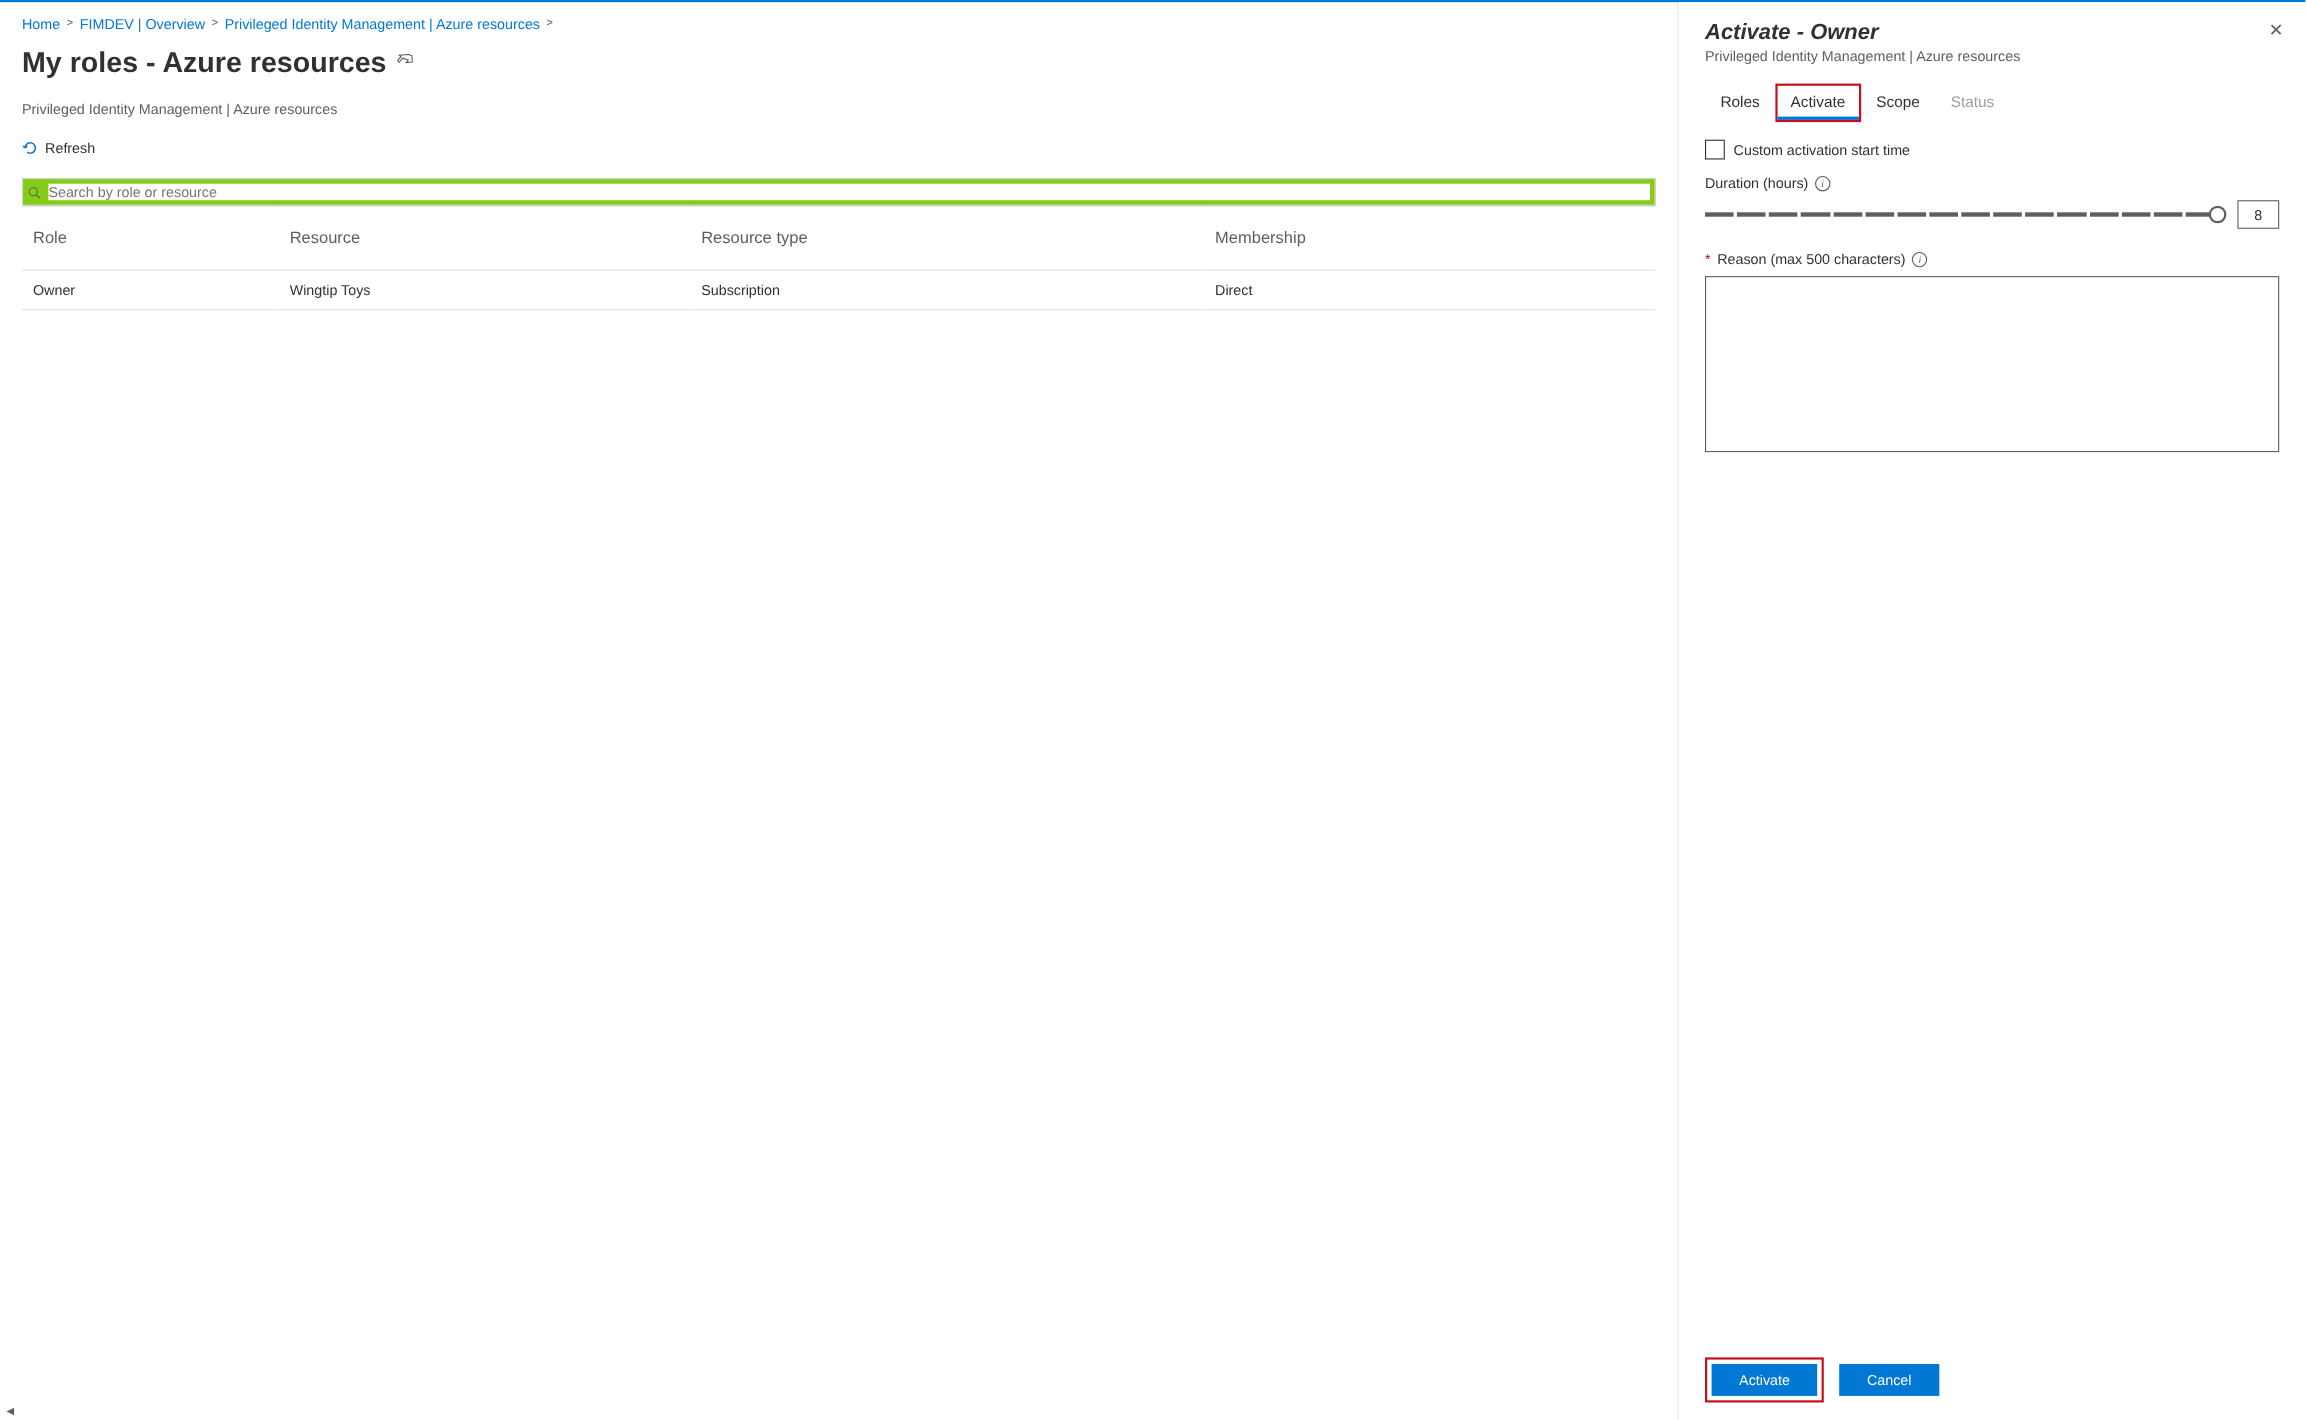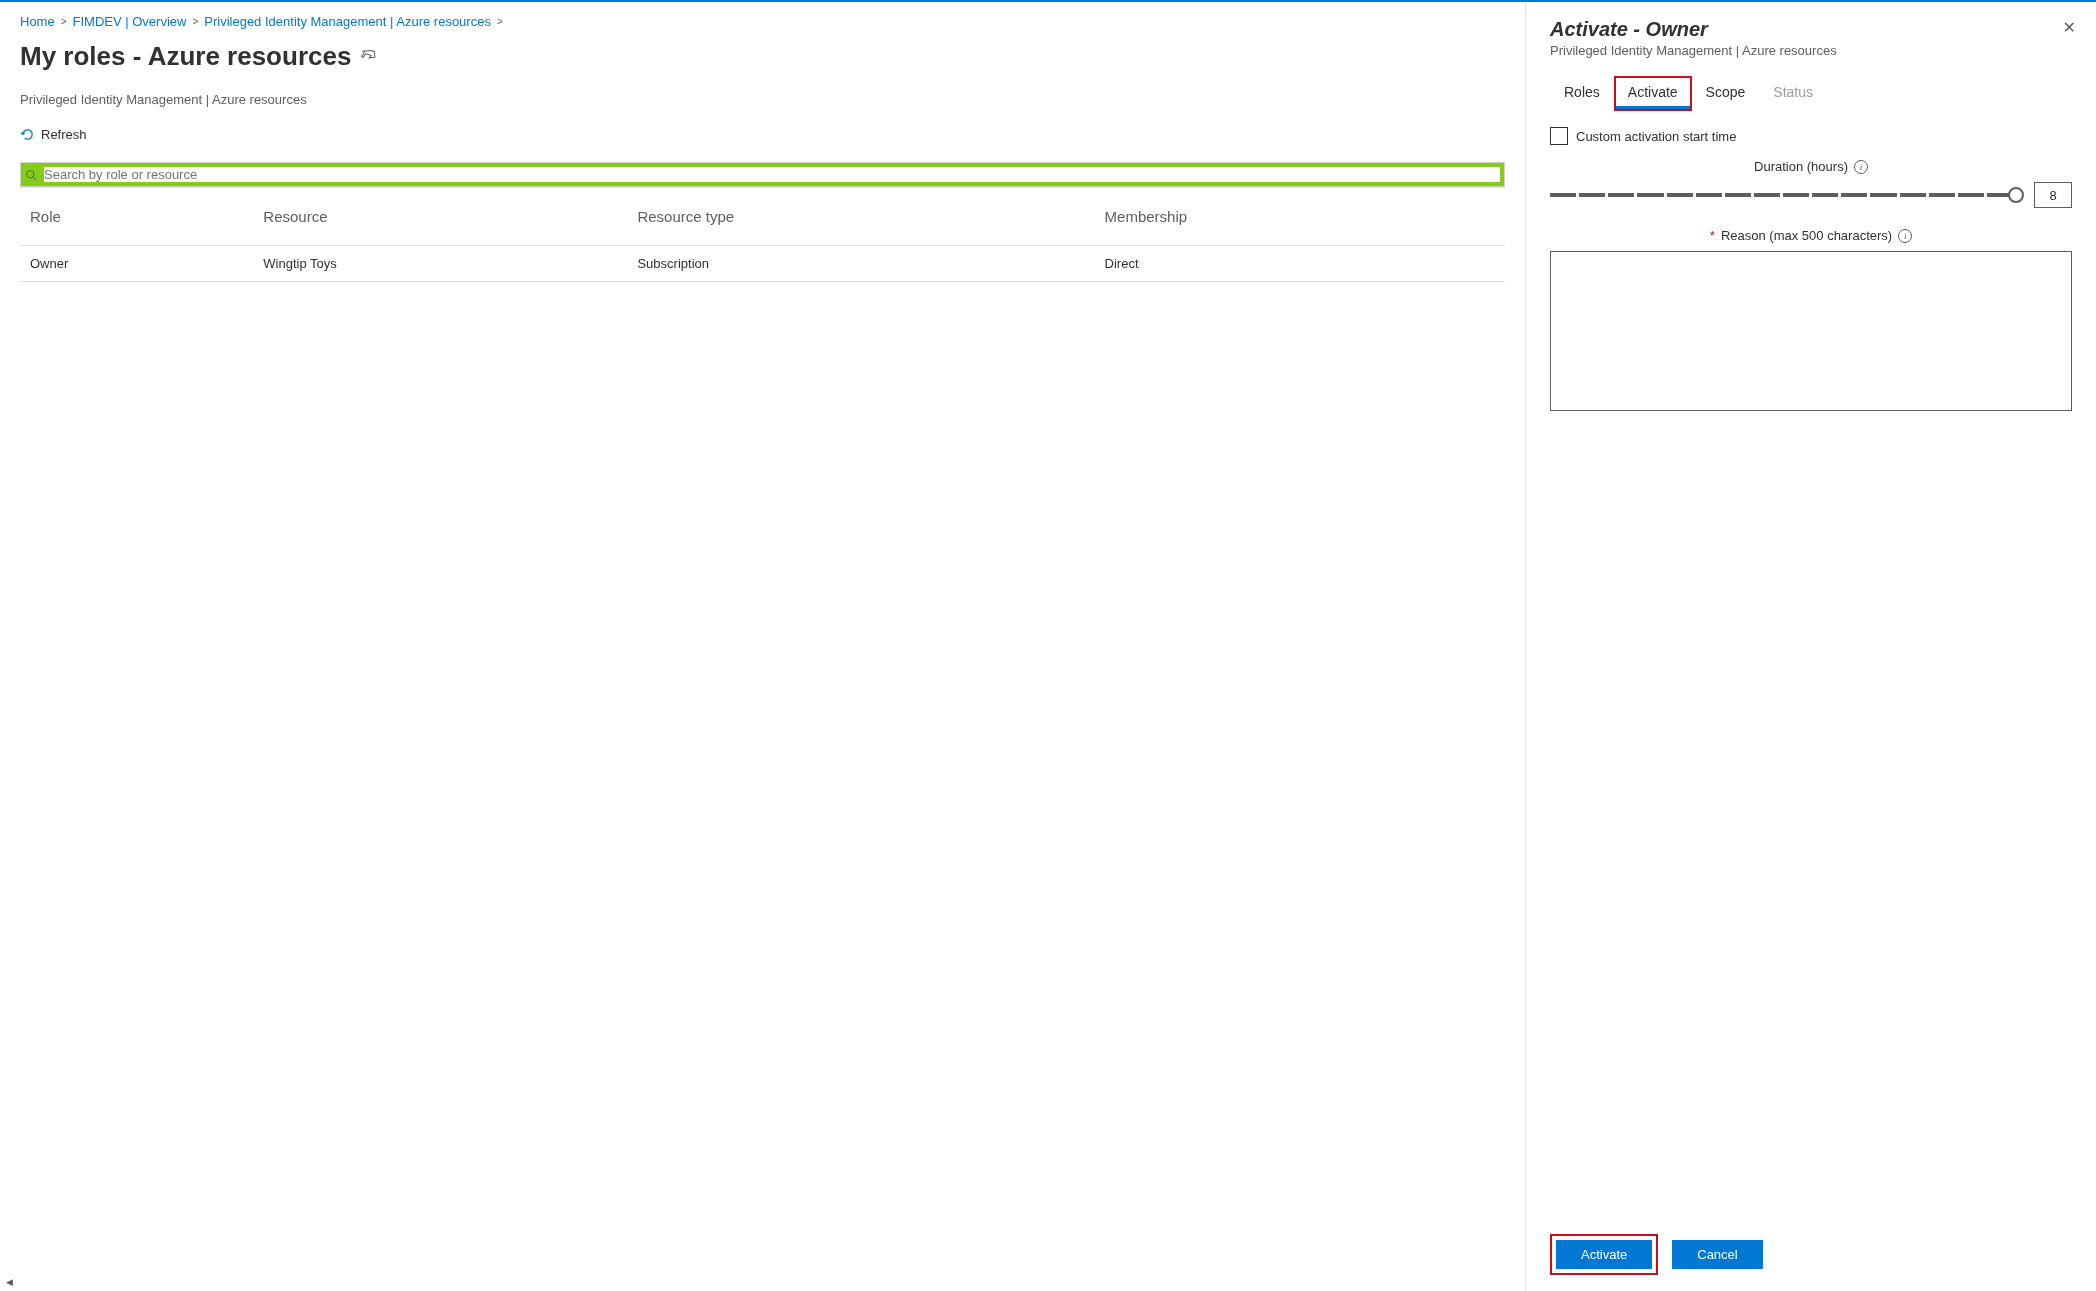--- a/index.html
+++ b/index.html
@@ -38,21 +38,21 @@
     .panel-close { position: absolute; top: 16px; right: 20px; cursor: pointer; font-size: 16px; color: #605e5c; }
     .panel-title { font-size: 20px; font-weight: 600; margin-bottom: 2px; font-style: italic; }
     .panel-subtitle { font-size: 13px; color: #605e5c; margin-bottom: 18px; }
     .panel-tabs { display: flex; gap: 0; align-items: flex-start; margin-bottom: 16px; }
     .ptab { padding: 8px 14px; cursor: pointer; color: #323130; font-size: 14px; }
     .ptab.disabled { color: #a19f9d; cursor: default; }
     .ptab-highlight { border: 2px solid #c50f1f; }
     .ptab-highlight .ptab { padding: 6px 12px; border-bottom: 3px solid #0078d4; }
     .checkbox-row { display: flex; align-items: center; gap: 8px; margin-bottom: 14px; }
     .checkbox { width: 18px; height: 18px; border: 1px solid #323130; background: #fff; cursor: pointer; }
-    .field-label { display: flex; align-items: center; gap: 6px; font-size: 13px; margin-bottom: 8px; color: #323130; justify-content: center; }
+    .field-label { display: flex; align-items: center; gap: 6px; font-size: 13px; margin-bottom: 8px; color: #323130; }
     .info-icon { width: 14px; height: 14px; border: 1px solid #605e5c; border-radius: 50%; display: inline-flex; align-items: center; justify-content: center; font-size: 9px; color: #605e5c; font-style: italic; font-family: Georgia, serif; }
     .slider-row { display: flex; align-items: center; gap: 10px; margin-bottom: 20px; }
     .slider-track { flex: 1; position: relative; height: 22px; display: flex; align-items: center; }
     .slider-seg-container { display: flex; gap: 3px; width: 100%; align-items: center; }
     .slider-seg { flex: 1; height: 4px; background: #605e5c; }
     .slider-thumb { width: 16px; height: 16px; border: 2px solid #605e5c; background: #fff; border-radius: 50%; margin-left: -8px; flex-shrink: 0; }
     .slider-val { width: 38px; height: 26px; border: 1px solid #605e5c; text-align: center; font-size: 13px; display: flex; align-items: center; justify-content: center; }
     .required { color: #a4262c; font-weight: 400; }
     .textarea { width: 100%; height: 160px; border: 1px solid #605e5c; resize: none; outline: none; padding: 6px; font-family: inherit; font-size: 13px; margin-bottom: auto; }
     .panel-footer { margin-top: auto; display: flex; gap: 14px; padding-top: 16px; align-items: center; }

